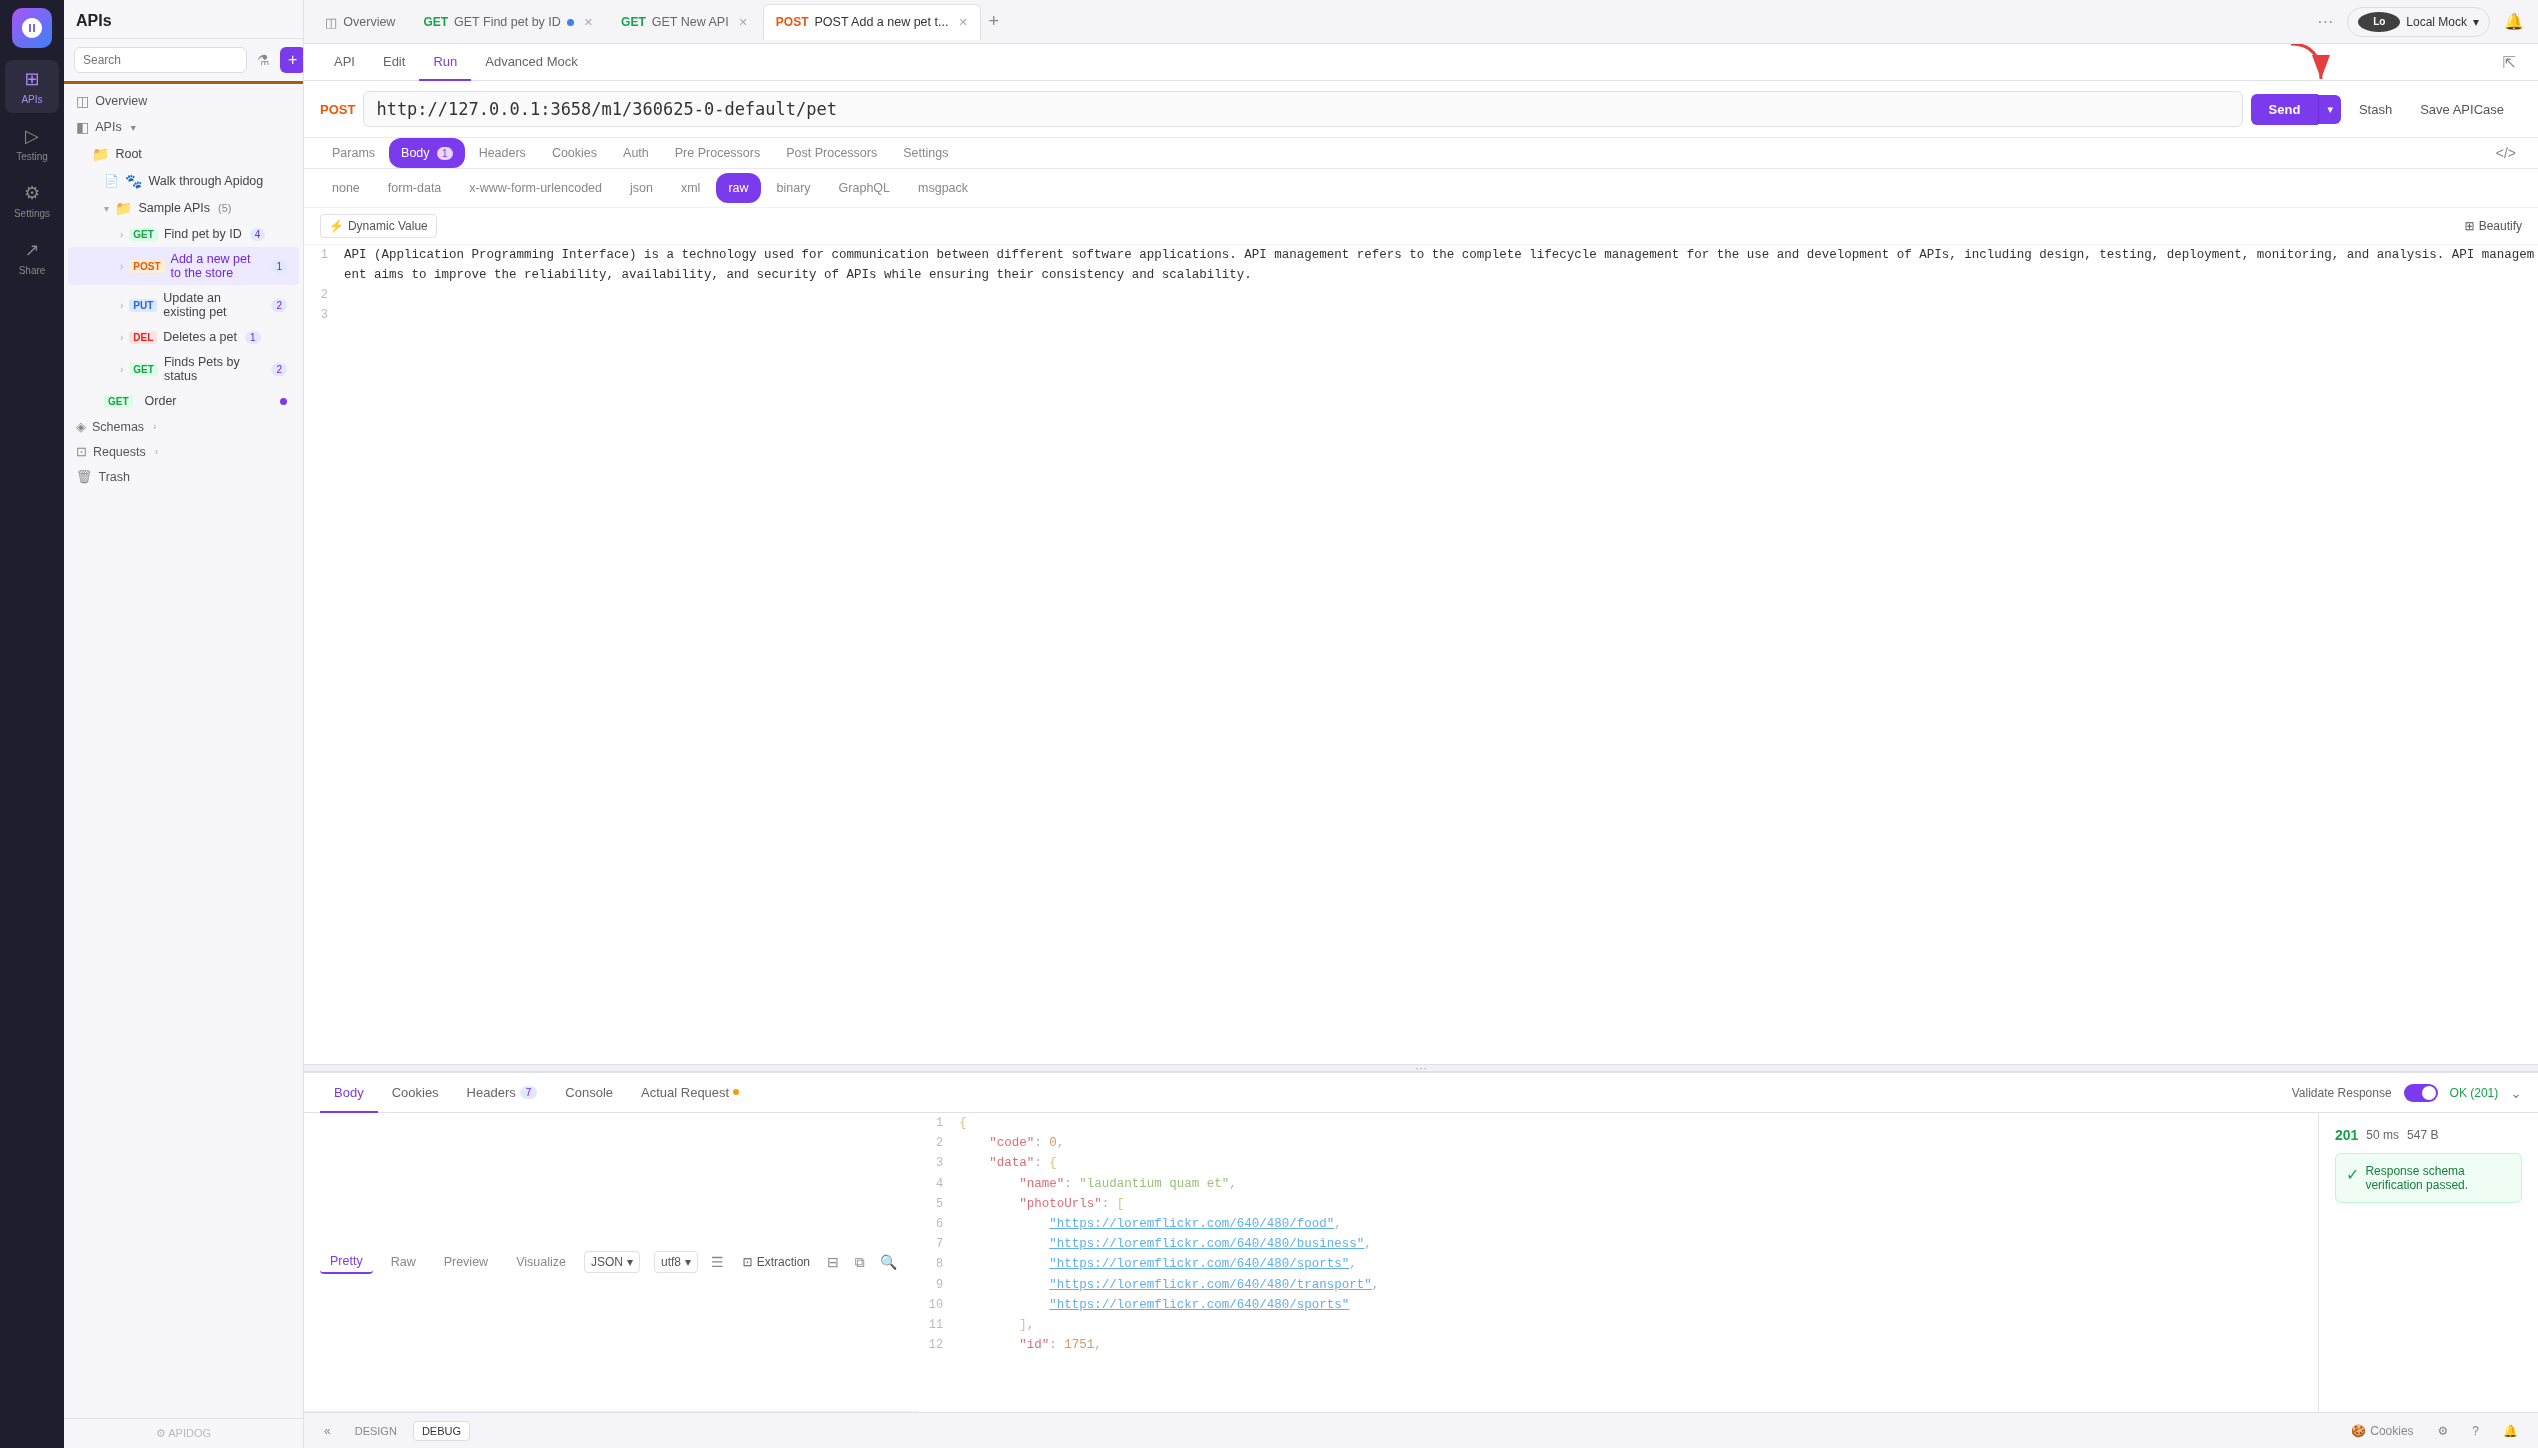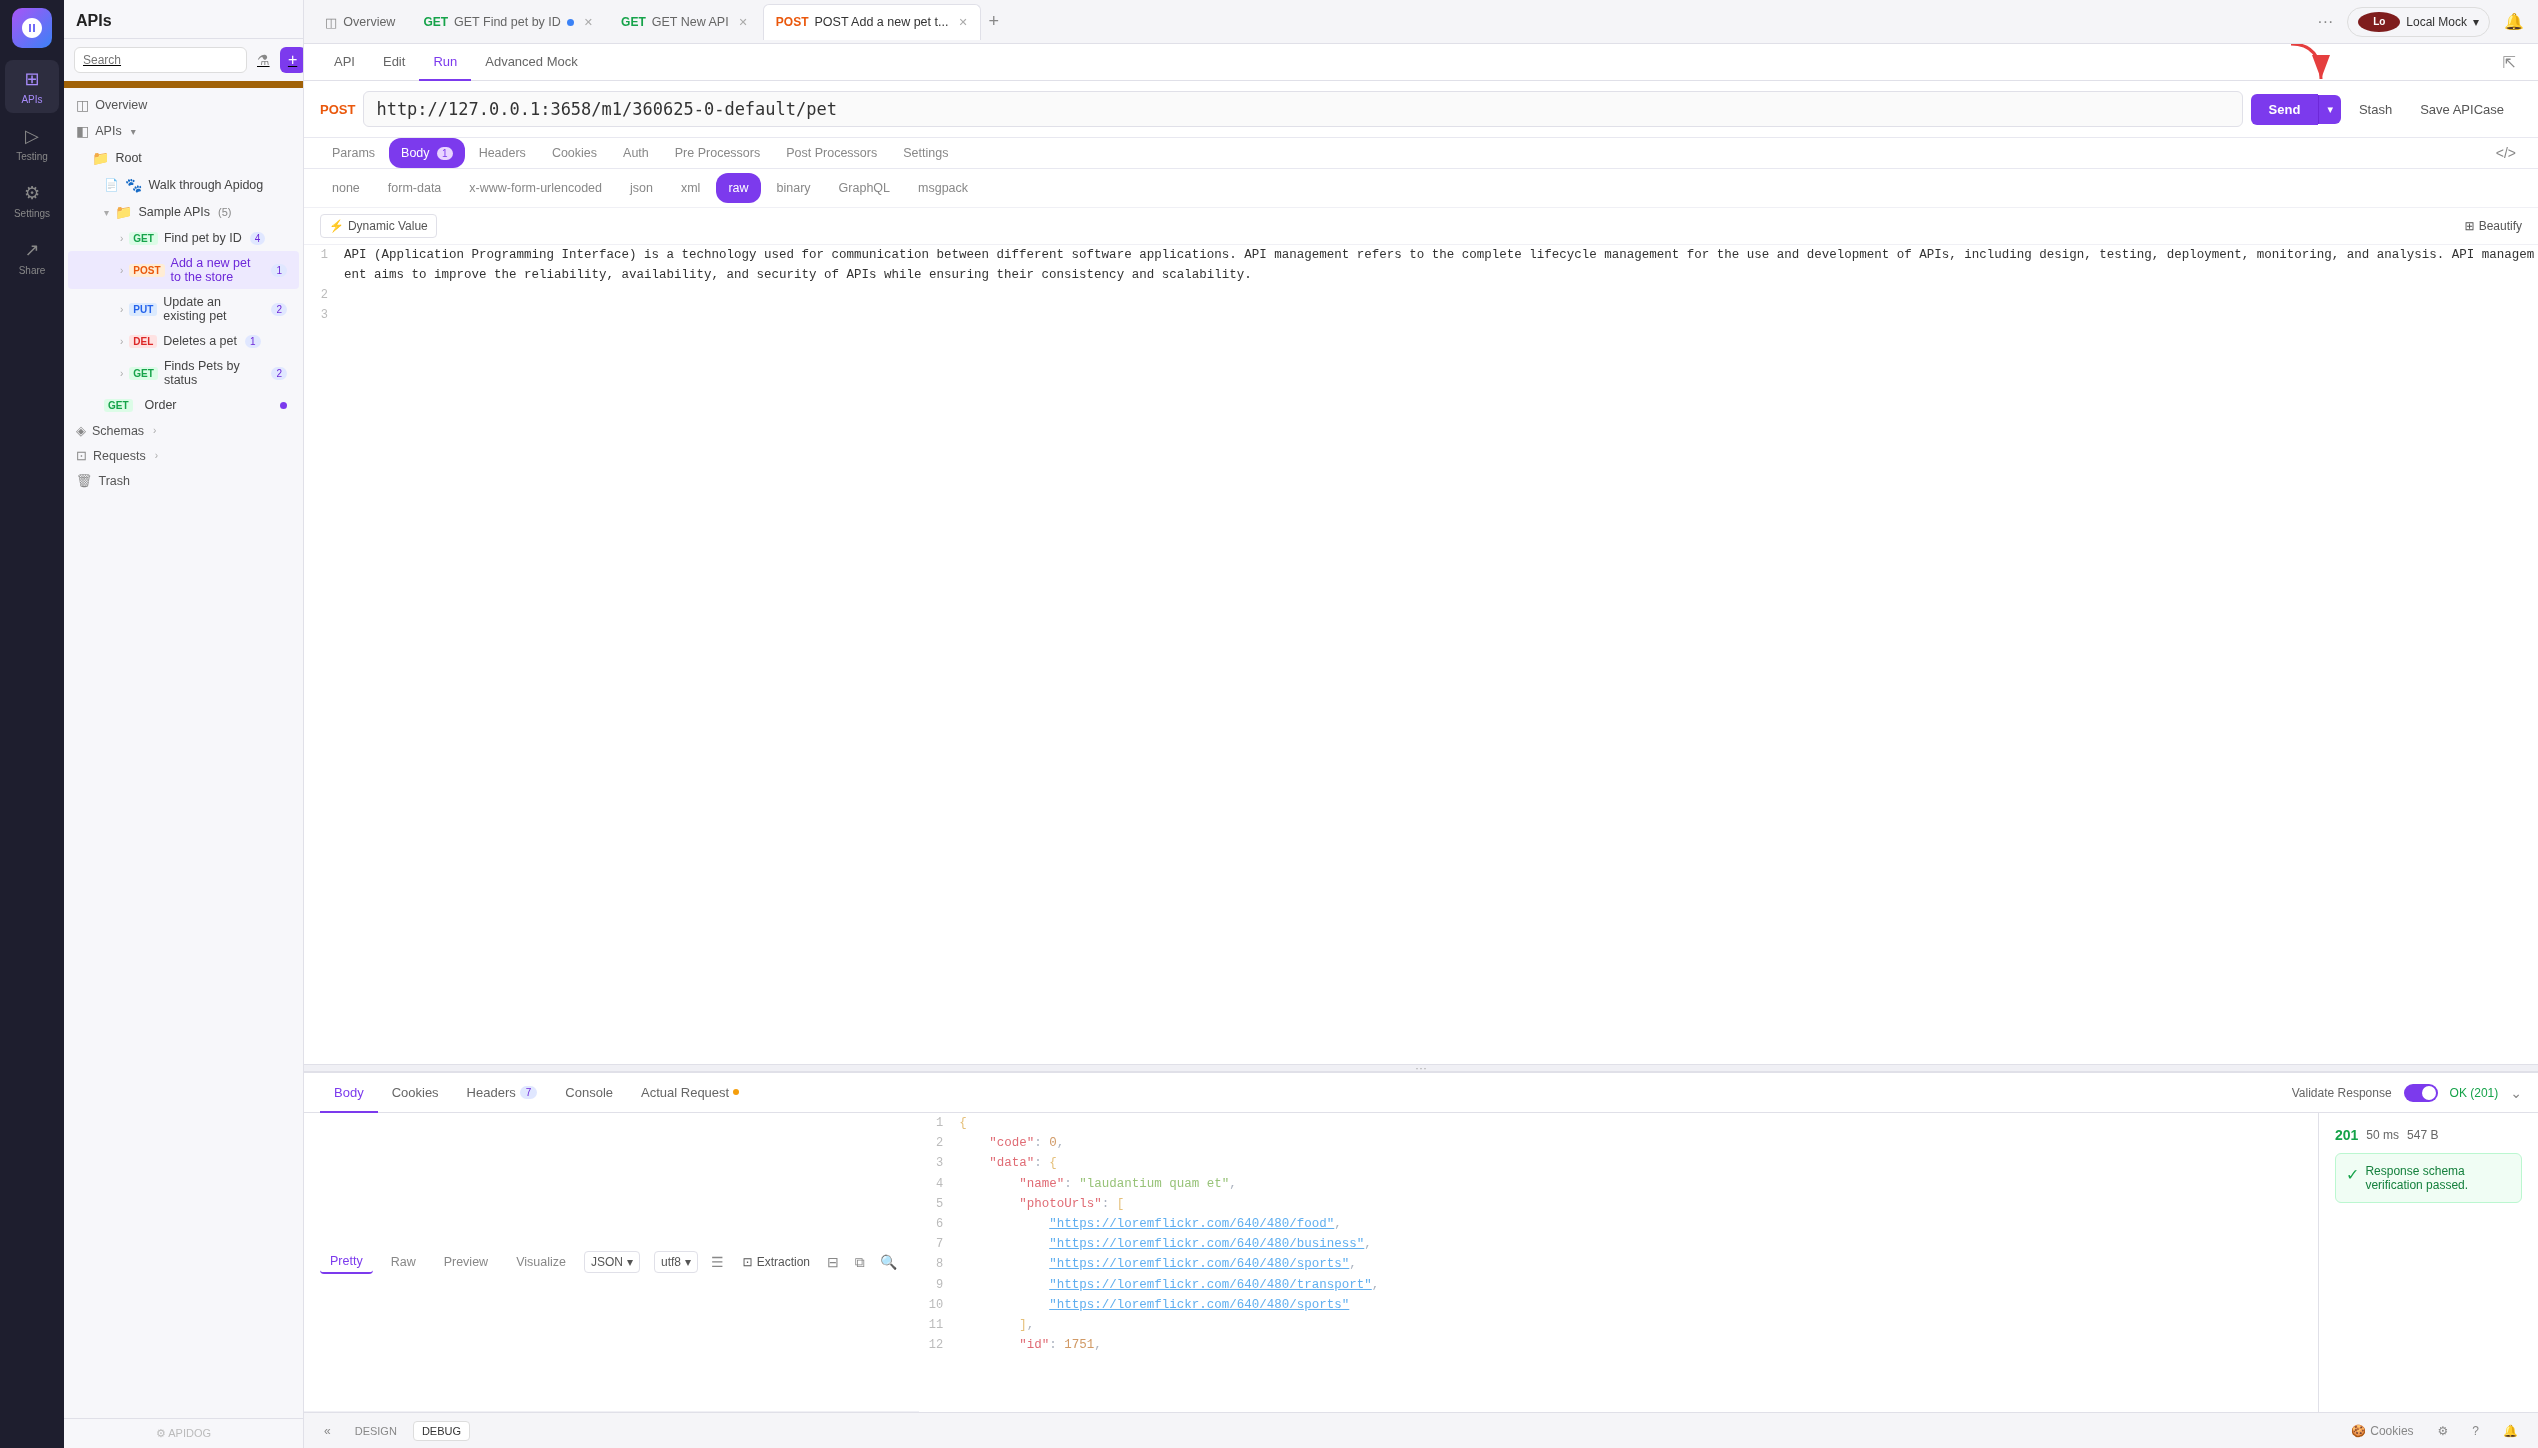--- a/index.html
+++ b/index.html
@@ -63,22 +63,21 @@
       border-bottom: 1px solid #e0e0e8;
       display: flex;
       align-items: center;
       gap: 8px;
     }
     .nav-search-row {
       display: flex;
       align-items: center;
       gap: 6px;
       padding: 8px 10px;
-      border-bottom: 7px solid #a16207;
-      text-decoration: underline;
+      border-bottom: 3px solid #a16207;
     }
     .nav-search-input {
       flex: 1;
       border: 1px solid #ddd;
       border-radius: 6px;
       padding: 5px 8px;
       font-size: 12px;
       background: white;
       outline: none;
       color: #666;
@@ -219,21 +218,21 @@
       border-radius: 16px;
       padding: 4px 10px;
       font-size: 12px;
       cursor: pointer;
       color: #333;
     }
     .mock-avatar {
       width: 42px;
       height: 20px;
       border-radius: 50%;
-      background: #7f1d1d;
+      background: #404040;
       color: white;
       font-size: 10px;
       display: flex;
       align-items: center;
       justify-content: center;
       font-weight: 700;
     }
 
     
     .request-area {

